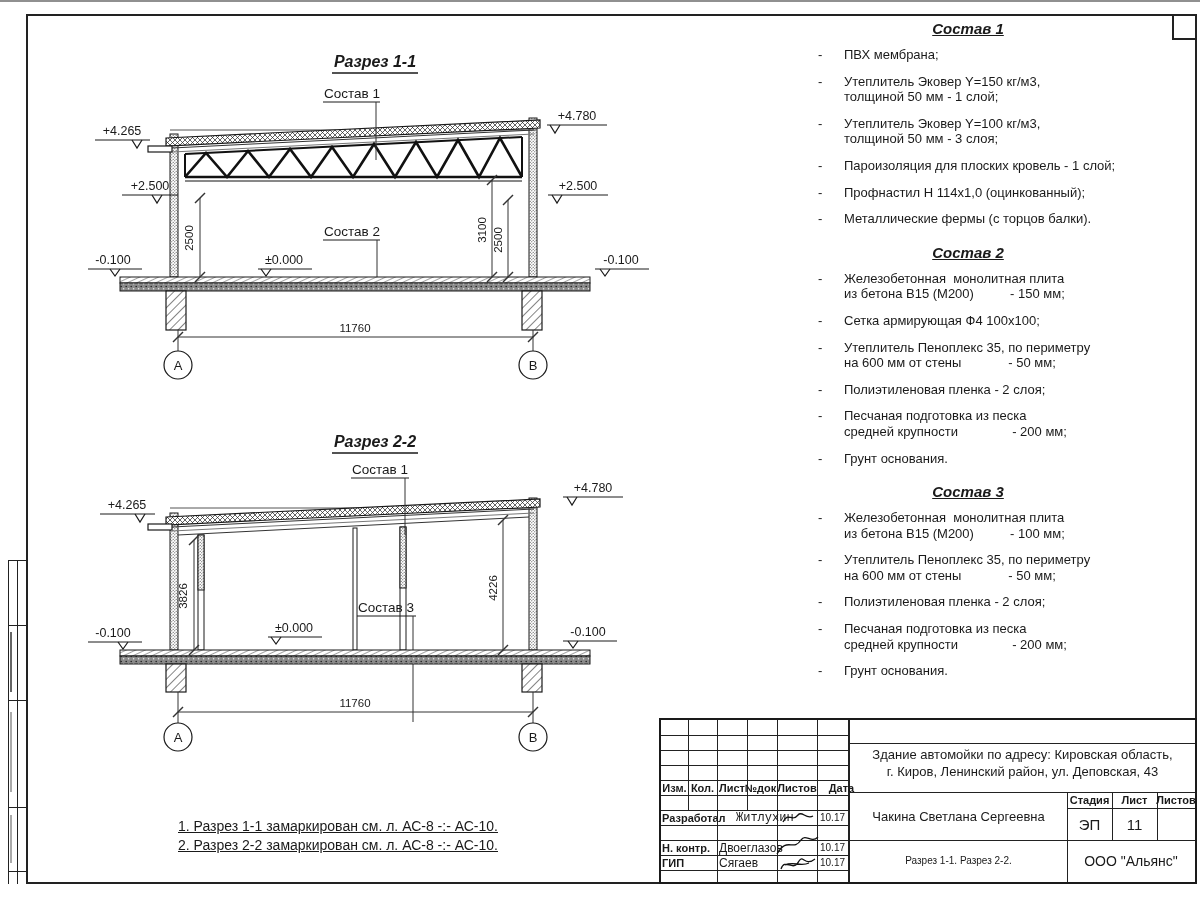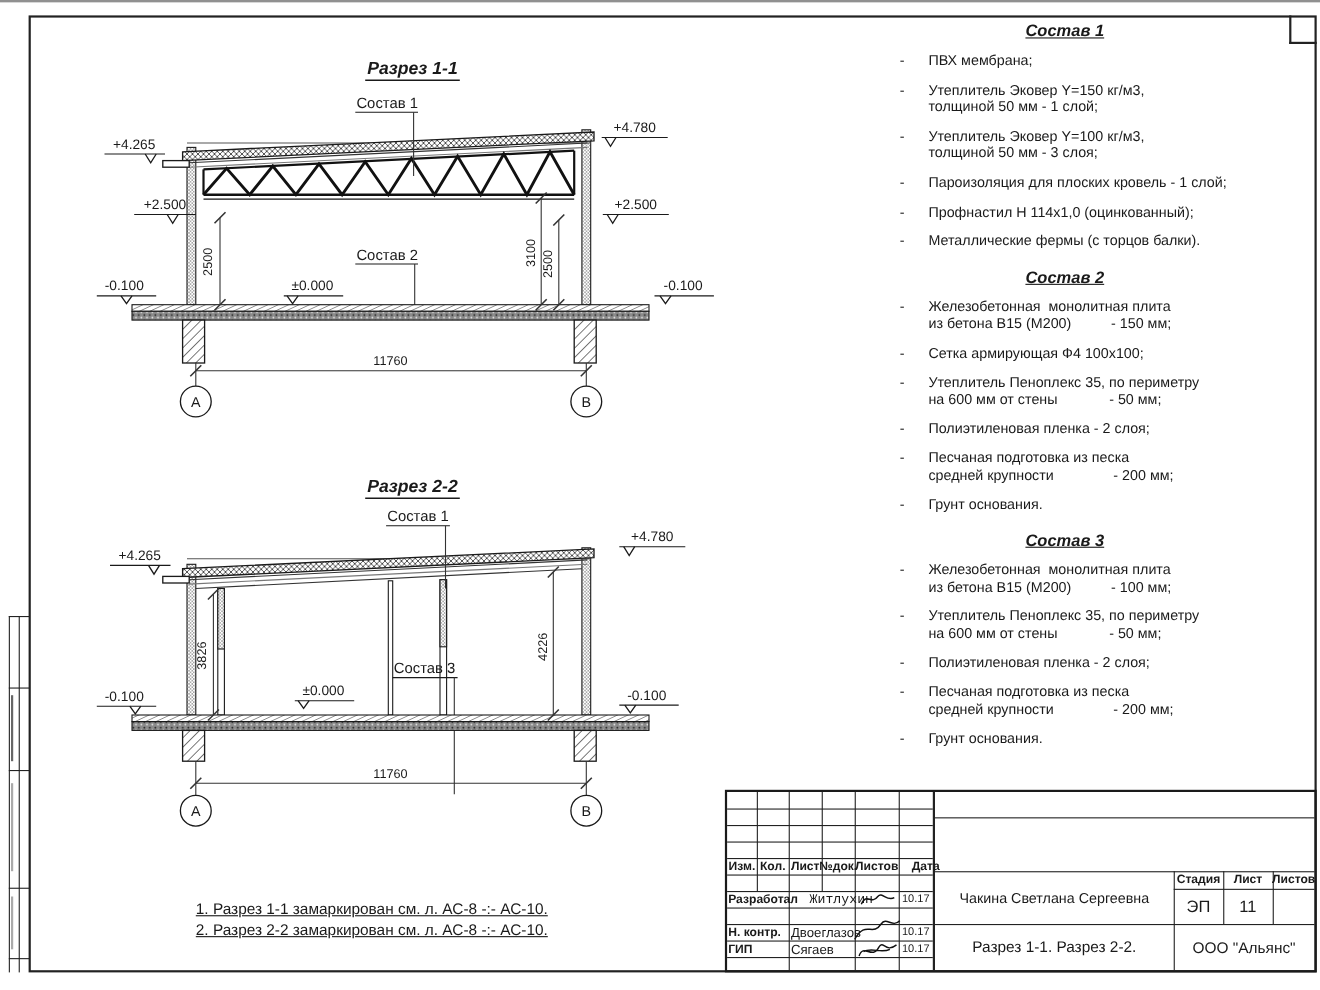--- a/index.html
+++ b/index.html
@@ -476,22 +476,26 @@
   <svg class="abs" style="left:118px;top:89px;" width="38" height="17">
     <path d="M4,13 C9,2 13,14 19,6 C23,1 27,11 34,7" fill="none" stroke="#111" stroke-width="1.3"></path>
   </svg>
   <svg class="abs" style="left:112px;top:112px;" width="48" height="26">
     <path d="M4,22 C14,4 20,20 28,8 C33,1 38,12 45,5" fill="none" stroke="#111" stroke-width="1.3"></path>
   </svg>
   <svg class="abs" style="left:114px;top:131px;" width="44" height="24">
     <path d="M6,18 C10,6 18,22 24,10 C28,3 30,16 40,8 M10,14 C18,10 26,16 34,12" fill="none" stroke="#111" stroke-width="1.3"></path>
   </svg>
 
+  <div class="abs" style="left:189px;top:26px;width:345px;text-align:center;font-size:13px;line-height:17px;">
+    <div>Здание автомойки по адресу: Кировская область,</div>
+    <div>г. Киров, Ленинский район, ул. Деповская, 43</div>
+  </div>
   <div class="cell" style="left:189px;top:72px;width:217px;height:48px;font-size:13px;">Чакина Светлана Сергеевна</div>
   <div class="cell lbl" style="left:406px;top:72px;width:45px;height:16px;">Стадия</div>
   <div class="cell lbl" style="left:451px;top:72px;width:45px;height:16px;">Лист</div>
   <div class="cell lbl" style="left:496px;top:72px;width:38px;height:16px;text-align:right;">Листов</div>
   <div class="cell" style="left:406px;top:88px;width:45px;height:32px;font-size:15px;">ЭП</div>
   <div class="cell" style="left:451px;top:88px;width:45px;height:32px;font-size:15px;">11</div>
   <div class="cell" style="left:496px;top:88px;width:38px;height:32px;font-size:15px;"></div>
-  <div class="cell" style="left:189px;top:120px;width:217px;height:40px;font-size:14px;">Разрез 1-1. Разрез 2-2.</div>
+  <div class="cell" style="left:189px;top:120px;width:217px;height:40px;font-size:10px;">Разрез 1-1. Разрез 2-2.</div>
   <div class="cell" style="left:406px;top:120px;width:128px;height:42px;font-size:14px;">ООО "Альянс"</div>
 </div>
 
 </body></html>

